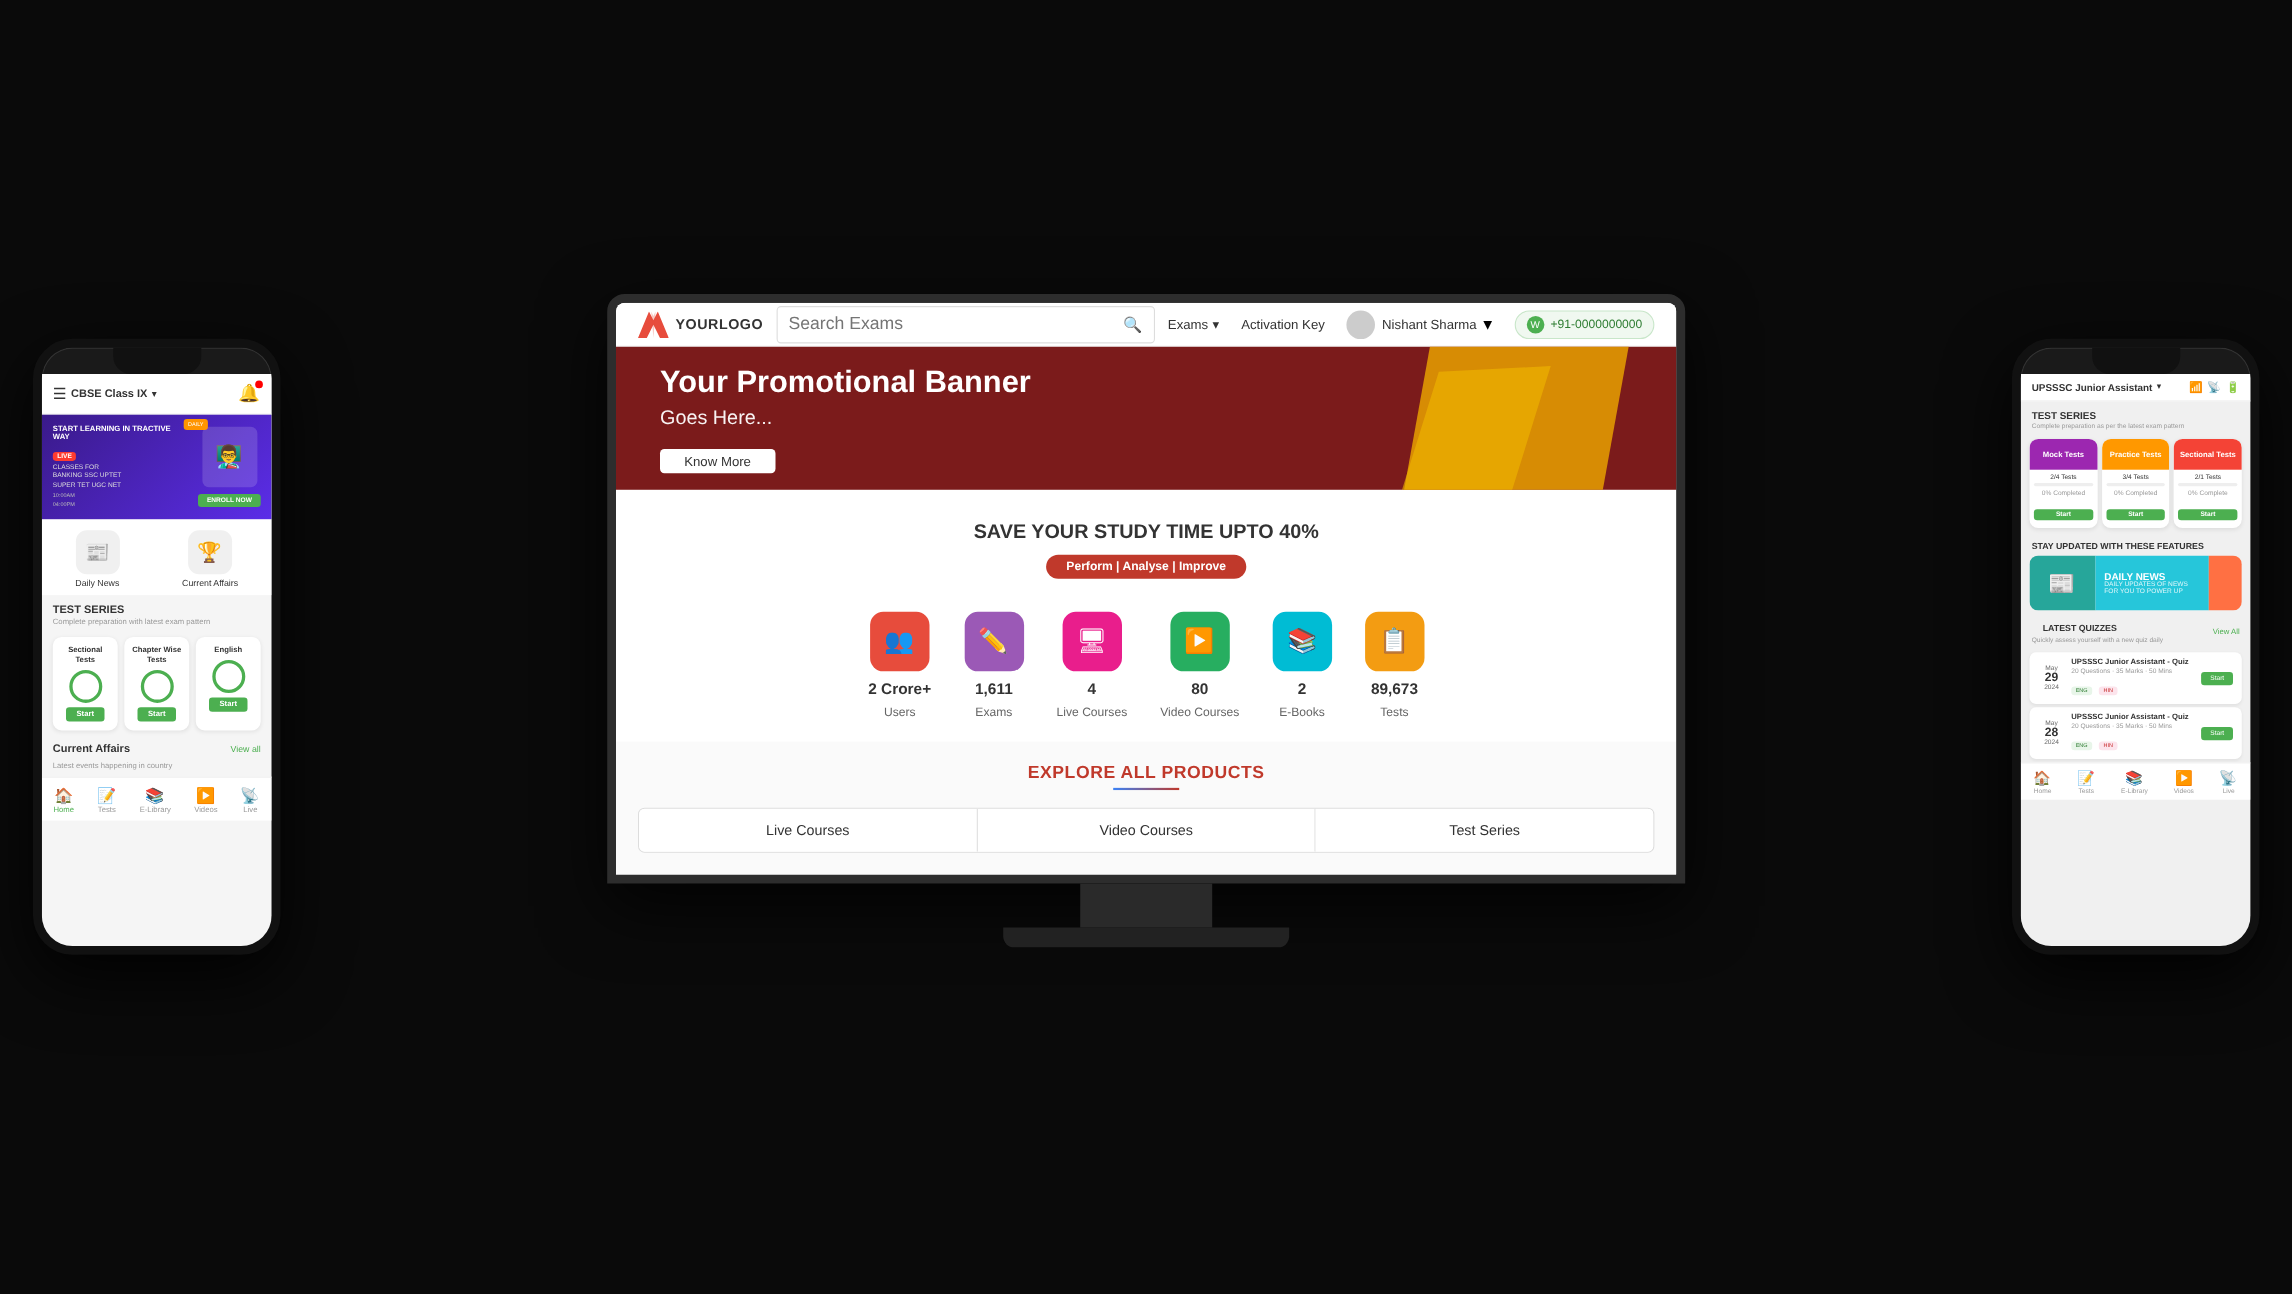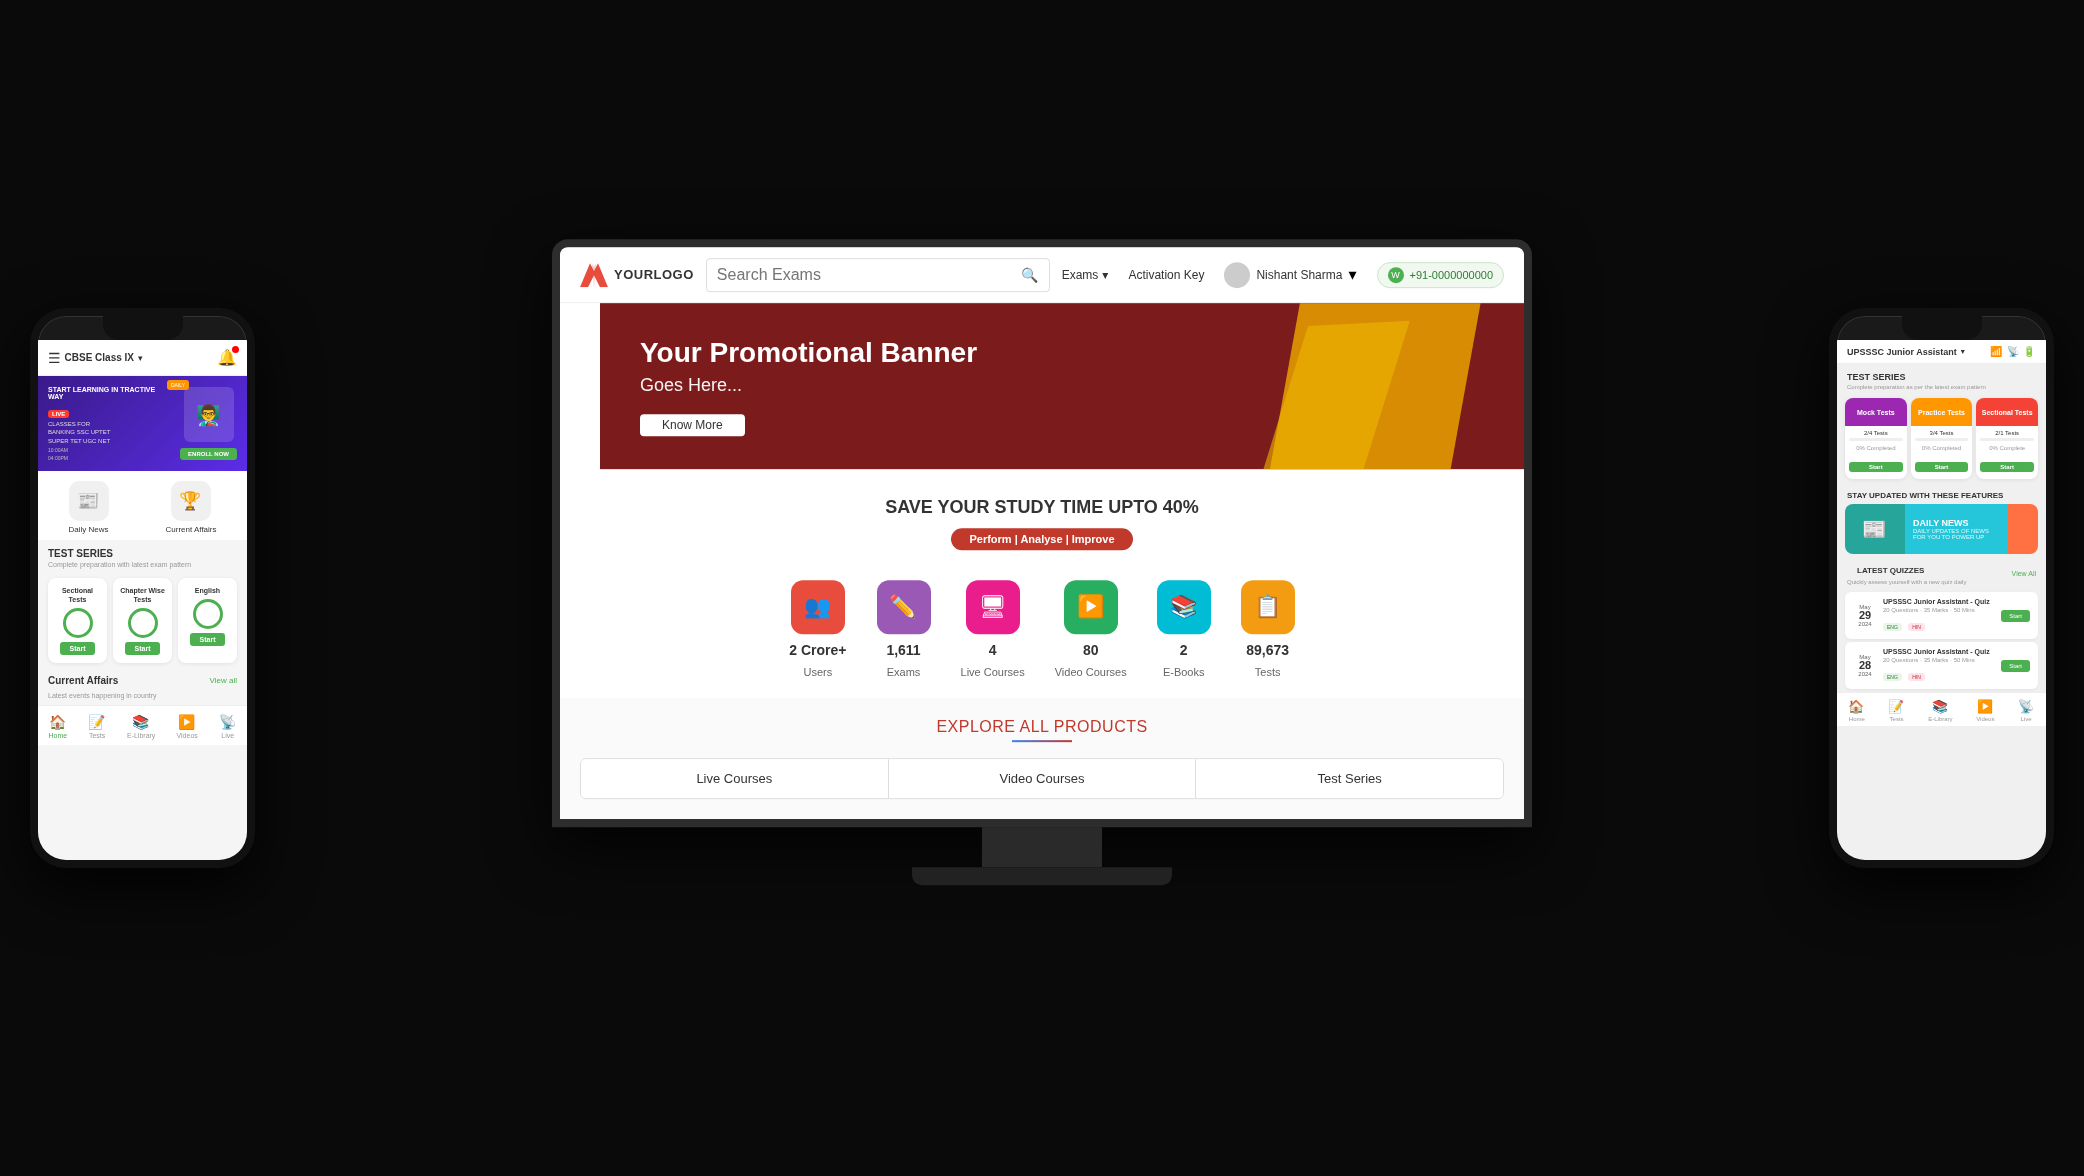--- a/index.html
+++ b/index.html
@@ -58,21 +58,21 @@
       background: #222;
       border-radius: 0 0 10px 10px;
       margin: 0 auto;
     }
 
     
     .navbar {
       display: flex;
       align-items: center;
       padding: 0 20px;
-      height: 56px;
+      height: 40px;
       background: #fff;
       border-bottom: 1px solid #eee;
       gap: 12px;
     }
     .logo-area {
       display: flex;
       align-items: center;
       gap: 6px;
       min-width: 110px;
     }
@@ -162,26 +162,25 @@
       align-items: center;
       justify-content: center;
       color: #fff;
       font-size: 9px;
     }
 
     
     .banner {
       background: #7b1b1b;
       position: relative;
-      height: 166px;
+      height: 130px;
       overflow: hidden;
       display: flex;
       align-items: center;
       padding: 30px 40px;
-      margin-left: 40px;
     }
     .banner-gold-shape {
       position: absolute;
       right: 60px;
       top: -10px;
       width: 180px;
       height: 200px;
       background: #e8a000;
       transform: skewX(-15deg) rotate(-5deg);
       opacity: 0.85;
@@ -278,21 +277,21 @@
     }
 
     
     .explore-section {
       padding: 20px;
       background: #fafafa;
     }
     .explore-title {
       text-align: center;
       font-size: 16px;
-      font-weight: 400;
+      font-weight: 700;
       color: #c0392b;
       margin-bottom: 4px;
       letter-spacing: 0.5px;
     }
     .explore-underline {
       width: 60px;
       height: 2px;
       background: linear-gradient(to right, #3b82f6, #c0392b);
       margin: 0 auto 16px;
     }

